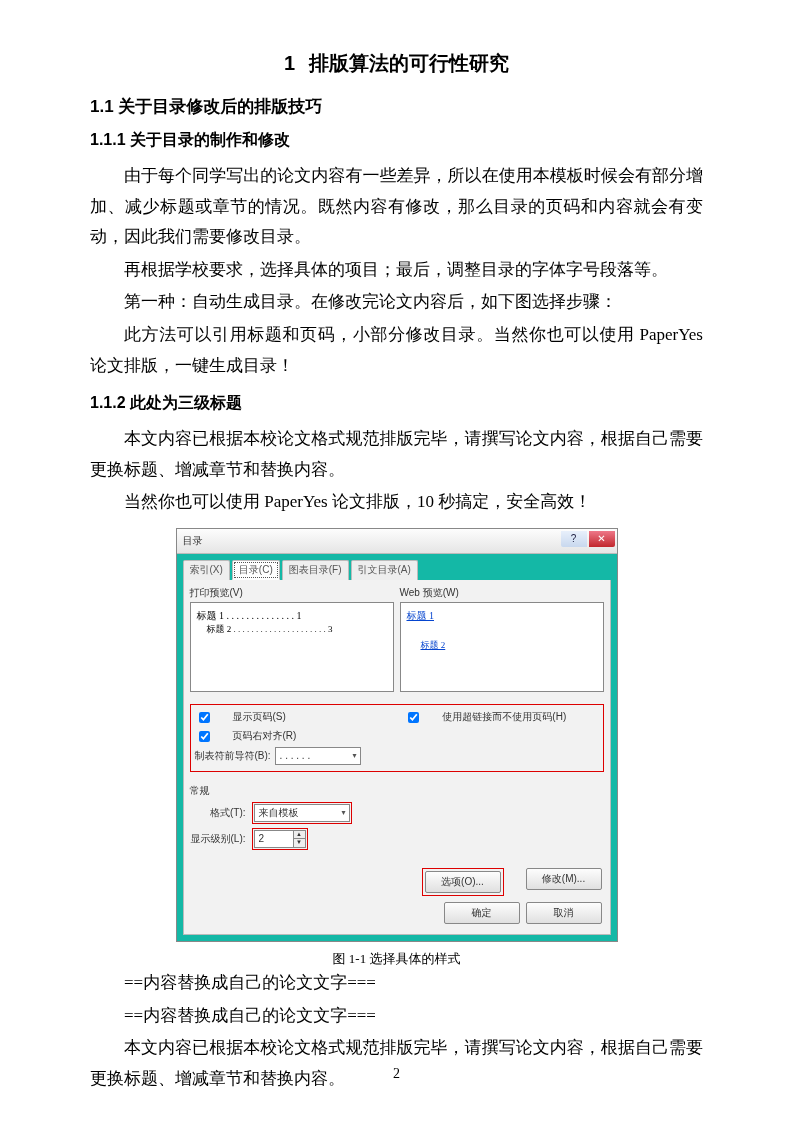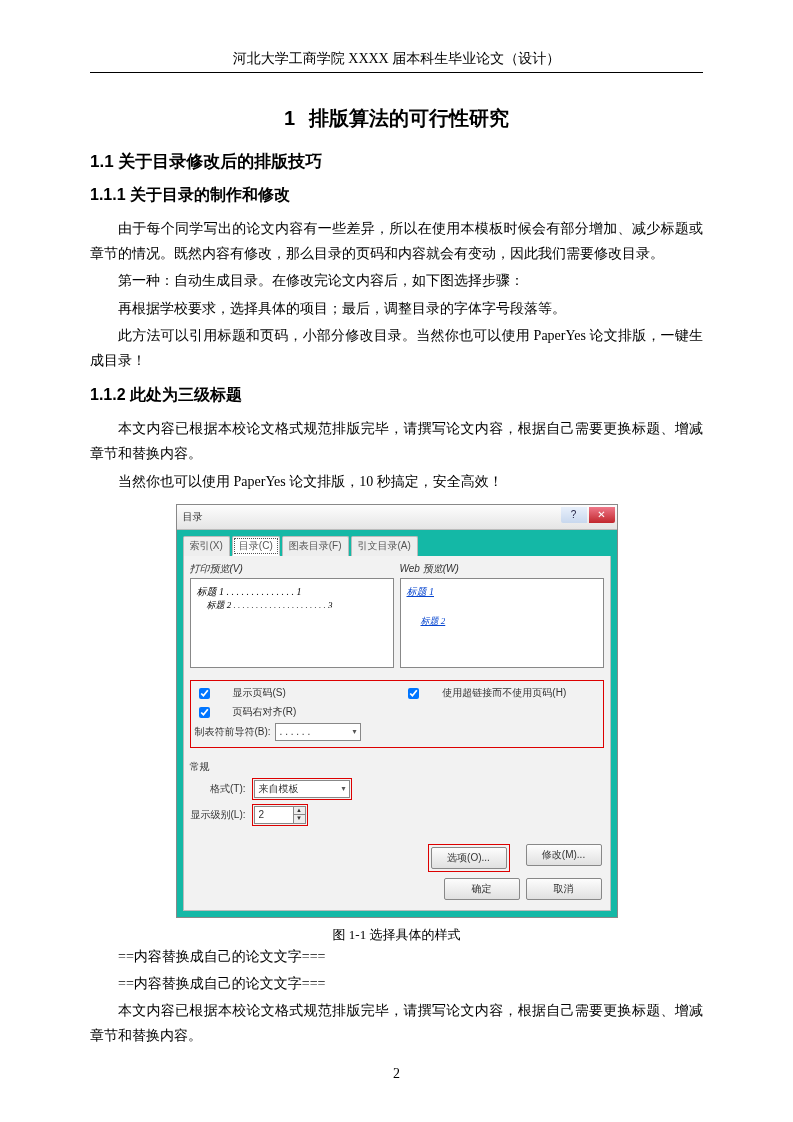--- a/index.html
+++ b/index.html
@@ -39,21 +39,21 @@
     margin-bottom: 12px;
   }
   .h3 {
     font-family: "SimHei", "黑体", sans-serif;
     font-size: 16px;
     font-weight: bold;
     margin-top: 12px;
     margin-bottom: 10px;
   }
   p.para {
-    font-size: 14px;
+    font-size: 17px;
     line-height: 1.8;
     margin: 0 0 2px 0;
     text-align: justify;
   }
   p.para.indent { text-indent: 2em; }
   .footer {
     position: absolute;
     bottom: 40px;
     left: 0;
     width: 100%;
@@ -126,21 +126,21 @@
     margin: 0 6px 6px 6px;
     border: 1px solid #bbb;
     border-top: none;
     background: #f2f2f2;
     padding: 6px;
   }
   .preview-row {
     display: flex;
     gap: 6px;
   }
-  .preview-col { flex:1;font-style:italic; }
+  .preview-col { flex:1; }
   .preview-label { font-size: 10px; margin-bottom: 2px; }
   .preview-box {
     height: 76px;
     background: #fff;
     border: 1px solid #888;
     padding: 6px;
     overflow: hidden;
   }
   .toc-line1 { font-family:"SimSun"; color:#000; }
   .toc-line2 { font-family:"SimSun"; color:#000; margin-left:10px; font-size:9px;}
@@ -175,48 +175,47 @@
     display:flex; align-items:center; padding-left:4px; position:relative;
   }
   .spin-btns {
     position:absolute; right:0; top:0; height:100%; width:12px;
     display:flex; flex-direction:column;
   }
   .spin-btns div { flex:1; border-left:1px solid #888; background:#eee; font-size:6px; text-align:center; line-height:7px;}
   .spin-btns div:first-child { border-bottom:1px solid #888;}
   .levelred { border:1px solid #d00; padding:1px; display:inline-flex; margin-left:0;}
   .btn-row {
-    display:flex; justify-content:flex-end; gap:16px; margin-top:18px; margin-right:2px;
+    display:flex; justify-content:flex-end; gap:22px; margin-top:18px; margin-right:2px;
   }
   .btn-row2 {
     display:flex; justify-content:flex-end; gap:6px; margin-top:6px; margin-right:2px; padding-bottom:4px;
   }
   .dlg-btn {
     min-width:62px; height:20px; background:linear-gradient(#fdfdfd,#e0e0e0);
     border:1px solid #888; border-radius:2px; font-size:10px; padding:0 6px;
     display:flex; align-items:center; justify-content:center;
   }
   .optionsred { border:1px solid #d00; padding:2px; display:inline-flex;}
 </style>
 </head>
 <body>
 
 <div class="page">
-  <div class="header">河北大学工商学院 XXXX 届本科生毕业论文（设计）</div>
 
   <div class="h1">
     <span class="no">1</span><span>排版算法的可行性研究</span>
   </div>
 
   <div class="h2">1.1  关于目录修改后的排版技巧</div>
   <div class="h3">1.1.1  关于目录的制作和修改</div>
 
   <p class="para indent">由于每个同学写出的论文内容有一些差异，所以在使用本模板时候会有部分增加、减少标题或章节的情况。既然内容有修改，那么目录的页码和内容就会有变动，因此我们需要修改目录。</p>
+  <p class="para indent">再根据学校要求，选择具体的项目；最后，调整目录的字体字号段落等。</p>
   <p class="para indent">第一种：自动生成目录。在修改完论文内容后，如下图选择步骤：</p>
-  <p class="para indent">再根据学校要求，选择具体的项目；最后，调整目录的字体字号段落等。</p>
   <p class="para indent">此方法可以引用标题和页码，小部分修改目录。当然你也可以使用 PaperYes 论文排版，一键生成目录！</p>
 
   <div class="h3">1.1.2  此处为三级标题</div>
 
   <p class="para indent">本文内容已根据本校论文格式规范排版完毕，请撰写论文内容，根据自己需要更换标题、增减章节和替换内容。</p>
   <p class="para indent">当然你也可以使用 PaperYes 论文排版，10 秒搞定，安全高效！</p>
 
   <div class="dialog-wrap">
     <div class="dialog">
       <div class="titlebar">

